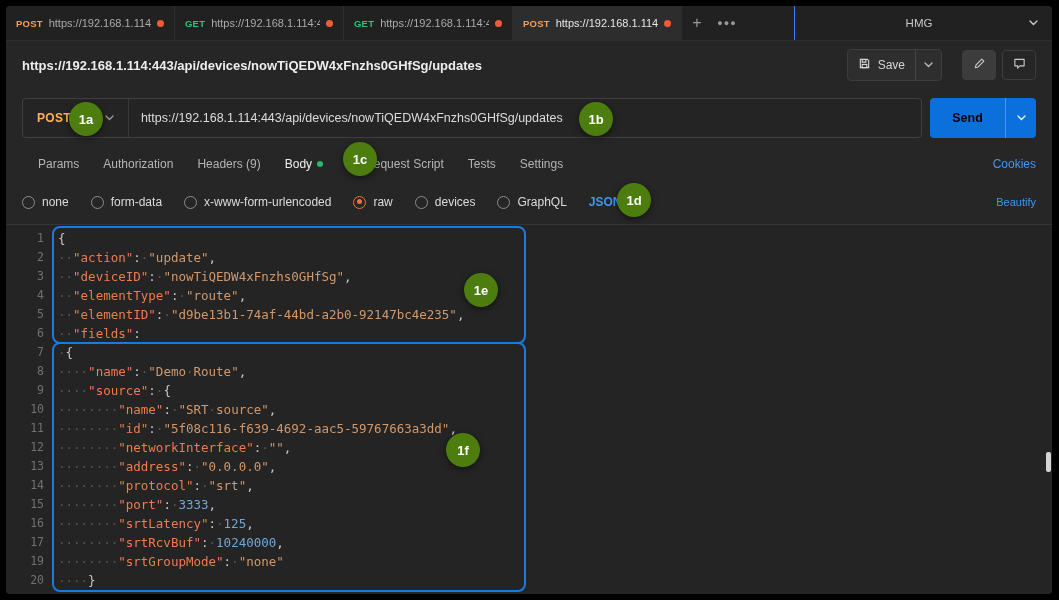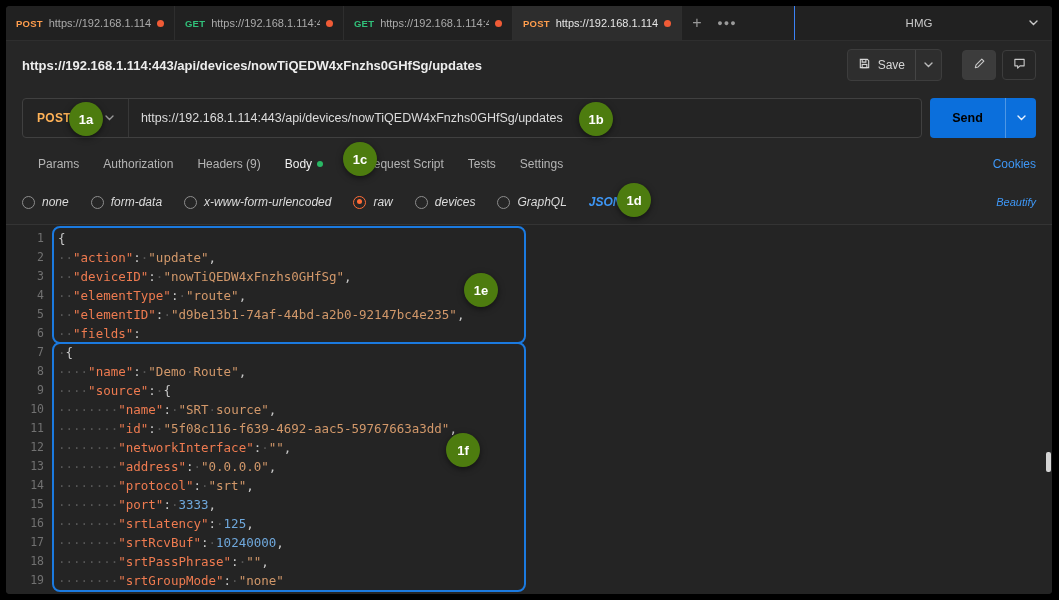--- a/index.html
+++ b/index.html
@@ -98,21 +98,21 @@
     align-items:center;padding:0 16px;box-sizing:border-box;font-size:12px;color:#b4b4b4;margin-left:16px;
   }
   .rtab-list{display:flex;gap:24px;align-items:center;}
   .rtab{display:flex;align-items:center;gap:5px;cursor:pointer;white-space:nowrap;}
   .rtab.active{color:#f0f0f0;}
   .green-dot{width:6px;height:6px;border-radius:50%;background:#29b864;}
   .cookies{margin-left:auto;color:#3e97f6;font-size:12px;cursor:pointer;}
   
   .body-row{
     position:absolute;top:176px;left:0;right:0;height:40px;display:flex;
-    align-items:center;padding:0 16px;box-sizing:border-box;font-size:12px;color:#dcdcdc;font-style:italic;
+    align-items:center;padding:0 16px;box-sizing:border-box;font-size:12px;color:#dcdcdc;
   }
   .bt-list{display:flex;gap:22px;align-items:center;}
   .radio{display:flex;align-items:center;gap:7px;cursor:pointer;white-space:nowrap;}
   .rb{
     width:13px;height:13px;border-radius:50%;border:1.5px solid #8d8d8d;
     box-sizing:border-box;position:relative;flex:none;
   }
   .radio.sel .rb{border-color:#ff6c37;}
   .radio.sel .rb::after{
     content:"";position:absolute;left:2.5px;top:2.5px;width:5px;height:5px;
@@ -344,21 +344,20 @@
         <div class="code-line"><span class="ln">8</span><span class="lc"><span class="tw">····</span><span class="tk">"name"</span><span class="tp">:</span><span class="tw">·</span><span class="ts">"Demo</span><span class="tw">·</span><span class="ts">Route"</span><span class="tp">,</span></span></div>
         <div class="code-line"><span class="ln">9</span><span class="lc"><span class="tw">····</span><span class="tk">"source"</span><span class="tp">:</span><span class="tw">·</span><span class="tp">{</span></span></div>
         <div class="code-line"><span class="ln">10</span><span class="lc"><span class="tw">········</span><span class="tk">"name"</span><span class="tp">:</span><span class="tw">·</span><span class="ts">"SRT</span><span class="tw">·</span><span class="ts">source"</span><span class="tp">,</span></span></div>
         <div class="code-line"><span class="ln">11</span><span class="lc"><span class="tw">········</span><span class="tk">"id"</span><span class="tp">:</span><span class="tw">·</span><span class="ts">"5f08c116-f639-4692-aac5-59767663a3dd"</span><span class="tp">,</span></span></div>
         <div class="code-line"><span class="ln">12</span><span class="lc"><span class="tw">········</span><span class="tk">"networkInterface"</span><span class="tp">:</span><span class="tw">·</span><span class="ts">""</span><span class="tp">,</span></span></div>
         <div class="code-line"><span class="ln">13</span><span class="lc"><span class="tw">········</span><span class="tk">"address"</span><span class="tp">:</span><span class="tw">·</span><span class="ts">"0.0.0.0"</span><span class="tp">,</span></span></div>
         <div class="code-line"><span class="ln">14</span><span class="lc"><span class="tw">········</span><span class="tk">"protocol"</span><span class="tp">:</span><span class="tw">·</span><span class="ts">"srt"</span><span class="tp">,</span></span></div>
         <div class="code-line"><span class="ln">15</span><span class="lc"><span class="tw">········</span><span class="tk">"port"</span><span class="tp">:</span><span class="tw">·</span><span class="tn">3333</span><span class="tp">,</span></span></div>
         <div class="code-line"><span class="ln">16</span><span class="lc"><span class="tw">········</span><span class="tk">"srtLatency"</span><span class="tp">:</span><span class="tw">·</span><span class="tn">125</span><span class="tp">,</span></span></div>
         <div class="code-line"><span class="ln">17</span><span class="lc"><span class="tw">········</span><span class="tk">"srtRcvBuf"</span><span class="tp">:</span><span class="tw">·</span><span class="tn">10240000</span><span class="tp">,</span></span></div>
-        <div class="code-line"><span class="ln">18</span><span class="lc"><span class="tw">········</span><span class="tk">"srtPassPhrase"</span><span class="tp">:</span><span class="tw">·</span><span class="ts">""</span><span class="tp">,</span></span></div>
         <div class="code-line"><span class="ln">19</span><span class="lc"><span class="tw">········</span><span class="tk">"srtGroupMode"</span><span class="tp">:</span><span class="tw">·</span><span class="ts">"none"</span></span></div>
         <div class="code-line"><span class="ln">20</span><span class="lc"><span class="tw">····</span><span class="tp">}</span></span></div>
       </div>
   </div>
 
   <div class="ann-box" id="box-1e"></div>
   <div class="ann-box" id="box-1f"></div>
 
   <div class="scroll-thumb"></div>
 <div class="ann-badge b-1a">1a</div>

